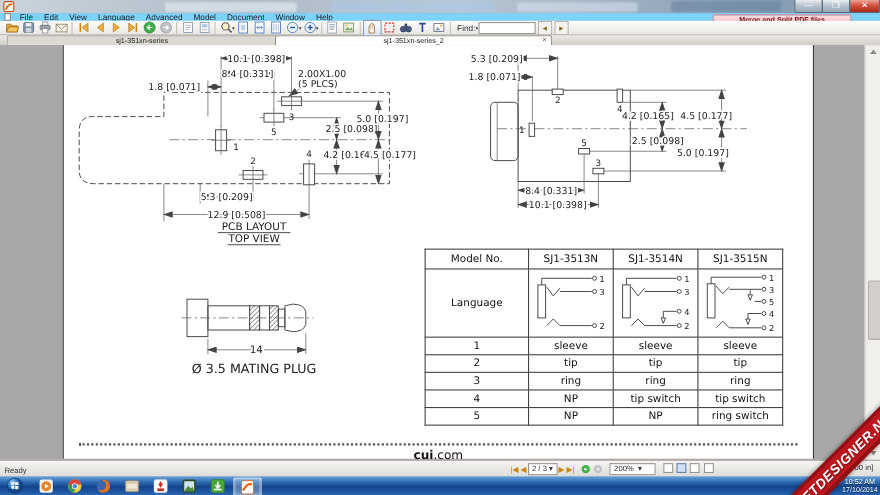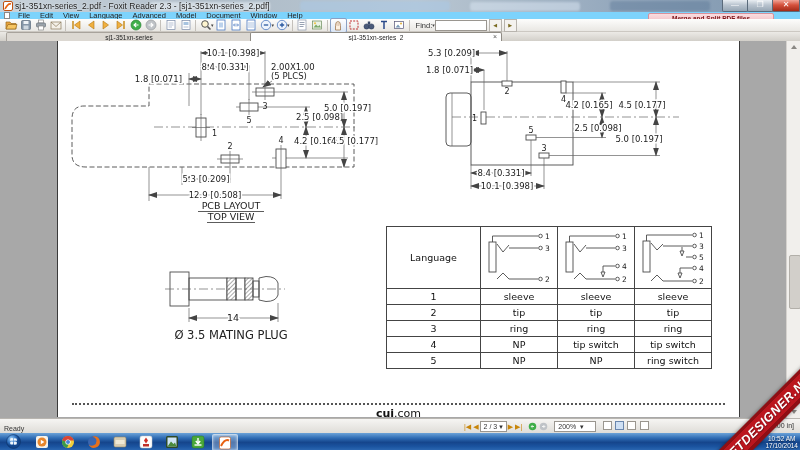--- a/index.html
+++ b/index.html
@@ -104,21 +104,20 @@
 
   <div id="titlebar" class="abs">
     <div class="blob" style="left:150px;top:2px;width:120px;height:9px;background:rgba(235,242,248,.55);"></div>
     <div class="blob" style="left:300px;top:1px;width:150px;height:10px;background:rgba(170,200,228,.6);"></div>
     <div class="blob" style="left:470px;top:2px;width:110px;height:9px;background:rgba(220,232,244,.5);"></div>
     <div class="blob" style="left:610px;top:1px;width:100px;height:10px;background:rgba(90,120,150,.45);"></div>
     <svg class="abs" style="left:3px;top:1px" width="10" height="10" viewBox="0 0 10 10">
       <rect x="0.5" y="0.5" width="9" height="9" rx="1.5" fill="#fff" stroke="#c05010"></rect>
       <path d="M2,8 Q5,2 8,3" stroke="#e86010" stroke-width="1.6" fill="none"></path>
     </svg>
-    <div id="title-text" class="abs">sj1-351xn-series_2.pdf - Foxit Reader 2.3 - [sj1-351xn-series_2.pdf]</div>
     <div class="winbtn" style="left:722px;width:24px;">—</div>
     <div class="winbtn" style="left:747px;width:24px;">❐</div>
     <div class="winbtn" id="btn-close" style="left:772px;width:26px;">✕</div>
   </div>
 
   <div id="menubar" class="abs">
     <span class="mi" style="padding:0 3px 0 4px;">
       <svg width="6" height="7" viewBox="0 0 6 7">
           <rect x="0.5" y="0.5" width="5" height="6" fill="#fff" stroke="#888"></rect>
         </svg>
@@ -455,20 +454,26 @@
       </svg>
 
       <table id="modeltable" class="abs" style="left:328px;top:185px">
         <colgroup>
             <col style="width:94px">
             <col style="width:77px">
             <col style="width:77px">
             <col style="width:77px">
           </colgroup>
         <tbody>
+            <tr style="height:18px">
+          <td>Model No.</td>
+          <td>SJ1-3513N</td>
+          <td>SJ1-3514N</td>
+          <td>SJ1-3515N</td>
+        </tr>
         <tr style="height:62px">
           <td>Language</td>
           <td>
             <svg class="sch-svg" width="75" height="58" viewBox="0 0 75 58">
               <rect class="ln" x="7" y="14" width="7" height="30"></rect>
               <path class="ln" d="M10.5,14 V8 H56"></path>
                   <circle class="pad" cx="58.5" cy="8" r="1.8"></circle>
               <text x="63" y="11">1</text>
               <path class="ln" d="M15,16 L21,24 L27,17"></path>
                   <path class="ln" d="M27,20 H56"></path>

